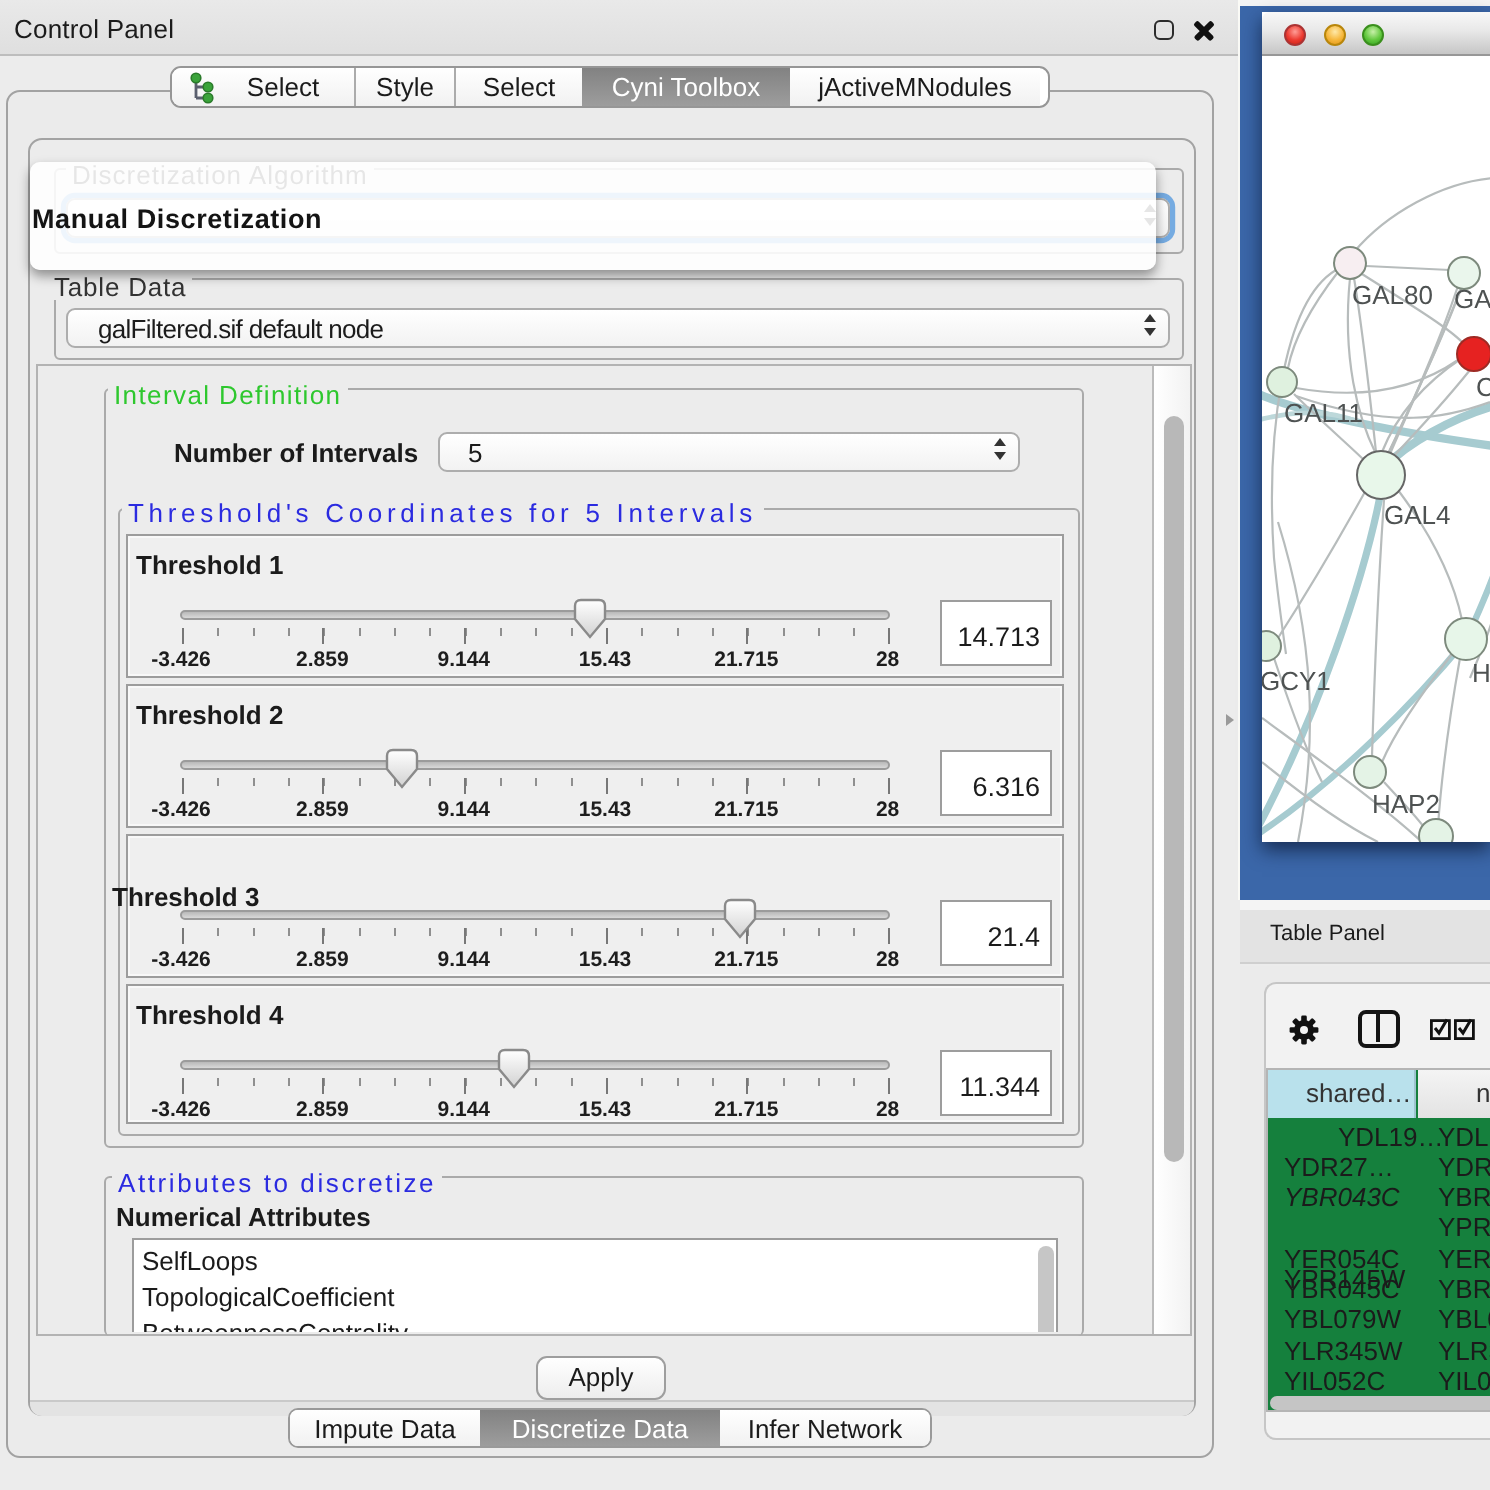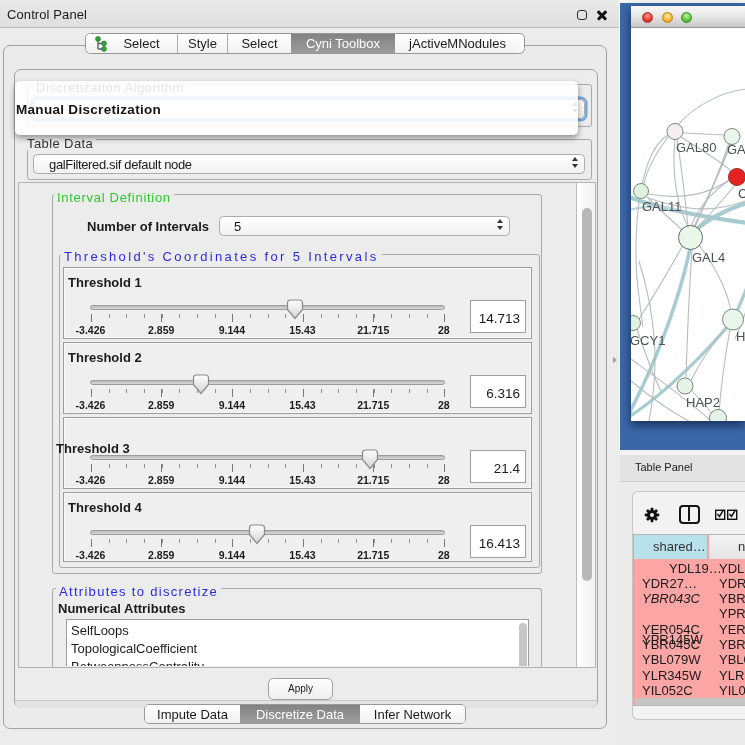--- a/index.html
+++ b/index.html
@@ -183,35 +183,35 @@
 <div class="tlab" style="left:443.8px;top:549.5px;">28</div>
 <svg class="thumb" style="left:248.10000000000002px;top:524px;" width="18" height="21" viewBox="0 0 18 21">
     <defs>
       <linearGradient id="tg4" x1="0" y1="0" x2="0" y2="1">
         <stop offset="0" stop-color="#ffffff"></stop>
         <stop offset="1" stop-color="#d2d2d2"></stop>
       </linearGradient>
     </defs>
     <path d="M4.5 1 h9 q3 0 3 3 v6.5 l-7.5 9 l-7.5 -9 v-6.5 q0 -3 3 -3 z" fill="url(#tg4)" stroke="#8a8a8a" stroke-width="1.2"></path>
   </svg>
-<div class="numbox" style="left:470px;top:525px;">16.413</div>
+<div class="numbox" style="left:470px;top:525px;">11.344</div>
 
 <div class="grp" style="left:52px;top:588px;width:490px;height:80px;border-bottom:none;"></div>
 <div class="gtitle" style="left:56px;top:584.5px;color:#2b2be0;letter-spacing:1.3px;">Attributes to discretize</div>
 <div class="txt" style="left:58px;top:602px;font-size:13px;font-weight:bold;">Numerical Attributes</div>
 <div class="abs" style="left:66px;top:619px;width:463px;height:47px;background:#fff;border:1px solid #9c9c9c;border-bottom:none;overflow:hidden;">
   <div class="txt" style="left:4px;top:4px;font-size:13px;">SelfLoops</div>
   <div class="txt" style="left:4px;top:22px;font-size:13px;">TopologicalCoefficient</div>
   <div class="txt" style="left:4px;top:40px;font-size:13px;">BetweennessCentrality</div>
   <div class="abs" style="left:452px;top:3px;width:8px;height:60px;background:#c6c6c6;border-radius:4px;"></div>
 </div>
 
 <div class="abs" style="left:14.5px;top:700px;width:582px;height:7.5px;background:#e3e3e3;border-top:1px solid #c9c9c9;border-radius:0 0 6px 6px;"></div>
 
-<div class="abs" style="left:268px;top:678px;width:65px;height:22px;background:linear-gradient(#ffffff,#ededed);border:1px solid #9e9e9e;border-radius:5.5px;text-align:center;line-height:20px;font-size:10px;">Apply</div>
+<div class="abs" style="left:268px;top:678px;width:65px;height:22px;background:linear-gradient(#ffffff,#ededed);border:1px solid #9e9e9e;border-radius:5.5px;text-align:center;line-height:20px;font-size:13px;">Apply</div>
 
 <div class="abs" style="left:144px;top:704px;width:322px;height:20px;background:#fff;border:1px solid #999;border-radius:5px;overflow:hidden;">
   <div class="seg" style="width:95px;background:linear-gradient(#ffffff,#f1f1f1);line-height:19px;">Impute Data</div>
   <div class="seg" style="width:120px;background:linear-gradient(#828282,#9d9d9d);color:#fff;line-height:19px;">Discretize Data</div>
   <div class="seg" style="width:105px;background:linear-gradient(#ffffff,#f1f1f1);line-height:19px;">Infer Network</div>
 </div>
 
 <div class="abs" style="left:14.5px;top:81px;width:563px;height:54px;background:rgba(255,255,255,.88);border-radius:5px;box-shadow:0 3px 6px rgba(0,0,0,.4);z-index:50;">
   <div class="txt" style="left:1.5px;top:21.8px;font-size:13.5px;font-weight:bold;color:#141414;letter-spacing:0.3px;">Manual Discretization</div>
 </div>
@@ -303,21 +303,21 @@
 </svg>
 <div class="abs" style="left:678.5px;top:504.5px;width:21px;height:19px;border:2.6px solid #141414;border-radius:4px;"></div>
 <div class="abs" style="left:688px;top:507px;width:2.4px;height:14px;background:#141414;"></div>
 <svg class="abs" style="left:714.5px;top:509px;" width="24" height="11" viewBox="0 0 24 11">
   <rect x="0.7" y="1.3" width="9" height="9" fill="none" stroke="#111" stroke-width="1.4"></rect>
   <path d="M2.5 5 L4.5 7.5 L8.5 0.8" fill="none" stroke="#111" stroke-width="1.5"></path>
   <rect x="12.7" y="1.3" width="9" height="9" fill="none" stroke="#111" stroke-width="1.4"></rect>
   <path d="M14.5 5 L16.5 7.5 L20.5 0.8" fill="none" stroke="#111" stroke-width="1.5"></path>
 </svg>
 
-<div class="abs" style="left:633px;top:534px;width:112px;height:172px;background:#fca5a5;border:1px solid #b5b5b5;border-right:none;">
+<div class="abs" style="left:633px;top:534px;width:112px;height:172px;background:#15803d;border:1px solid #b5b5b5;border-right:none;">
   <div class="abs" style="left:0;top:0;width:74px;height:24px;background:#b9e1ec;border-right:1px solid #9fc3cf;line-height:24px;font-size:13px;color:#333;padding-left:19px;">shared…</div>
   <div class="abs" style="left:75px;top:0;width:37px;height:24px;background:linear-gradient(#f4f4f4,#e3e3e3);line-height:24px;font-size:13px;color:#333;padding-left:29px;">n</div>
   <div id="trows">
       <div class="txt" style="left:8px;top:26.5px;font-size:13px;margin-left:27px;">YDL19…</div>
       <div class="txt" style="left:85px;top:26.5px;font-size:13px;">YDL19</div>
       <div class="txt" style="left:8px;top:41.8px;font-size:13px;">YDR27…</div>
       <div class="txt" style="left:85px;top:41.8px;font-size:13px;">YDR27</div>
       <div class="txt" style="left:8px;top:57.1px;font-size:13px;font-style:italic;">YBR043C</div>
       <div class="txt" style="left:85px;top:57.1px;font-size:13px;">YBR04</div>
       <div class="txt" style="left:8px;top:72.4px;font-size:13px;margin-top:26px;">YPR145W</div>

